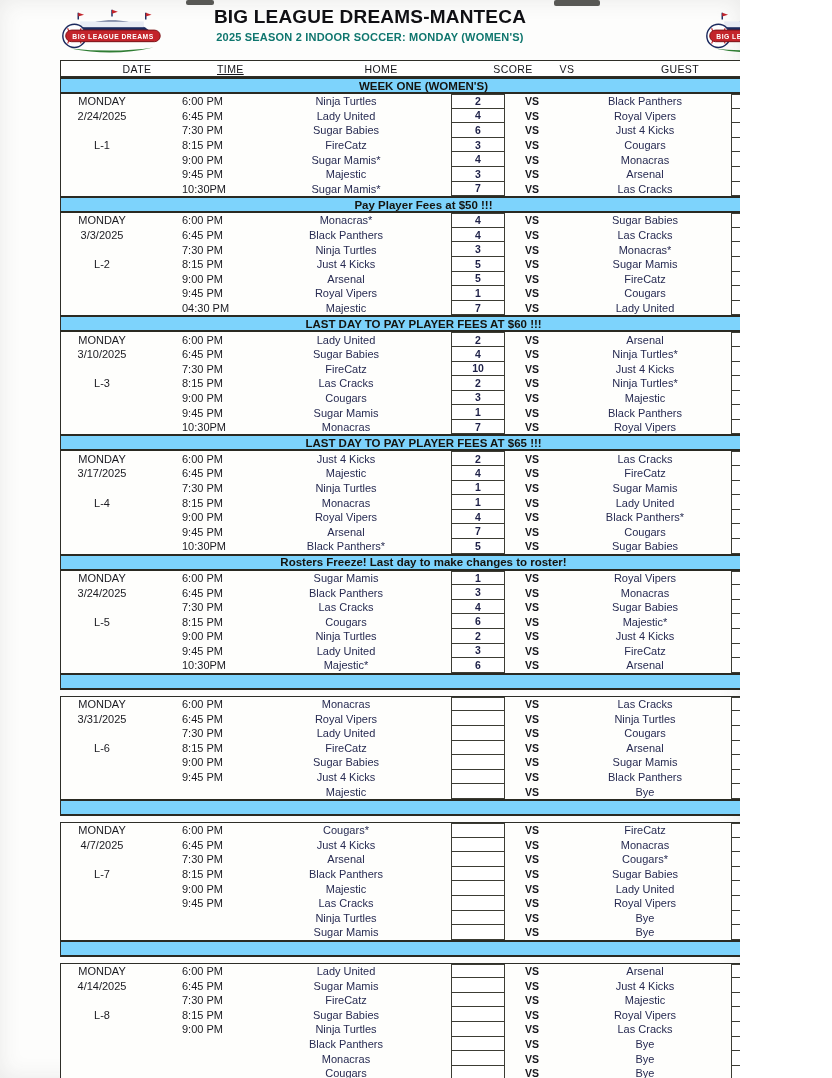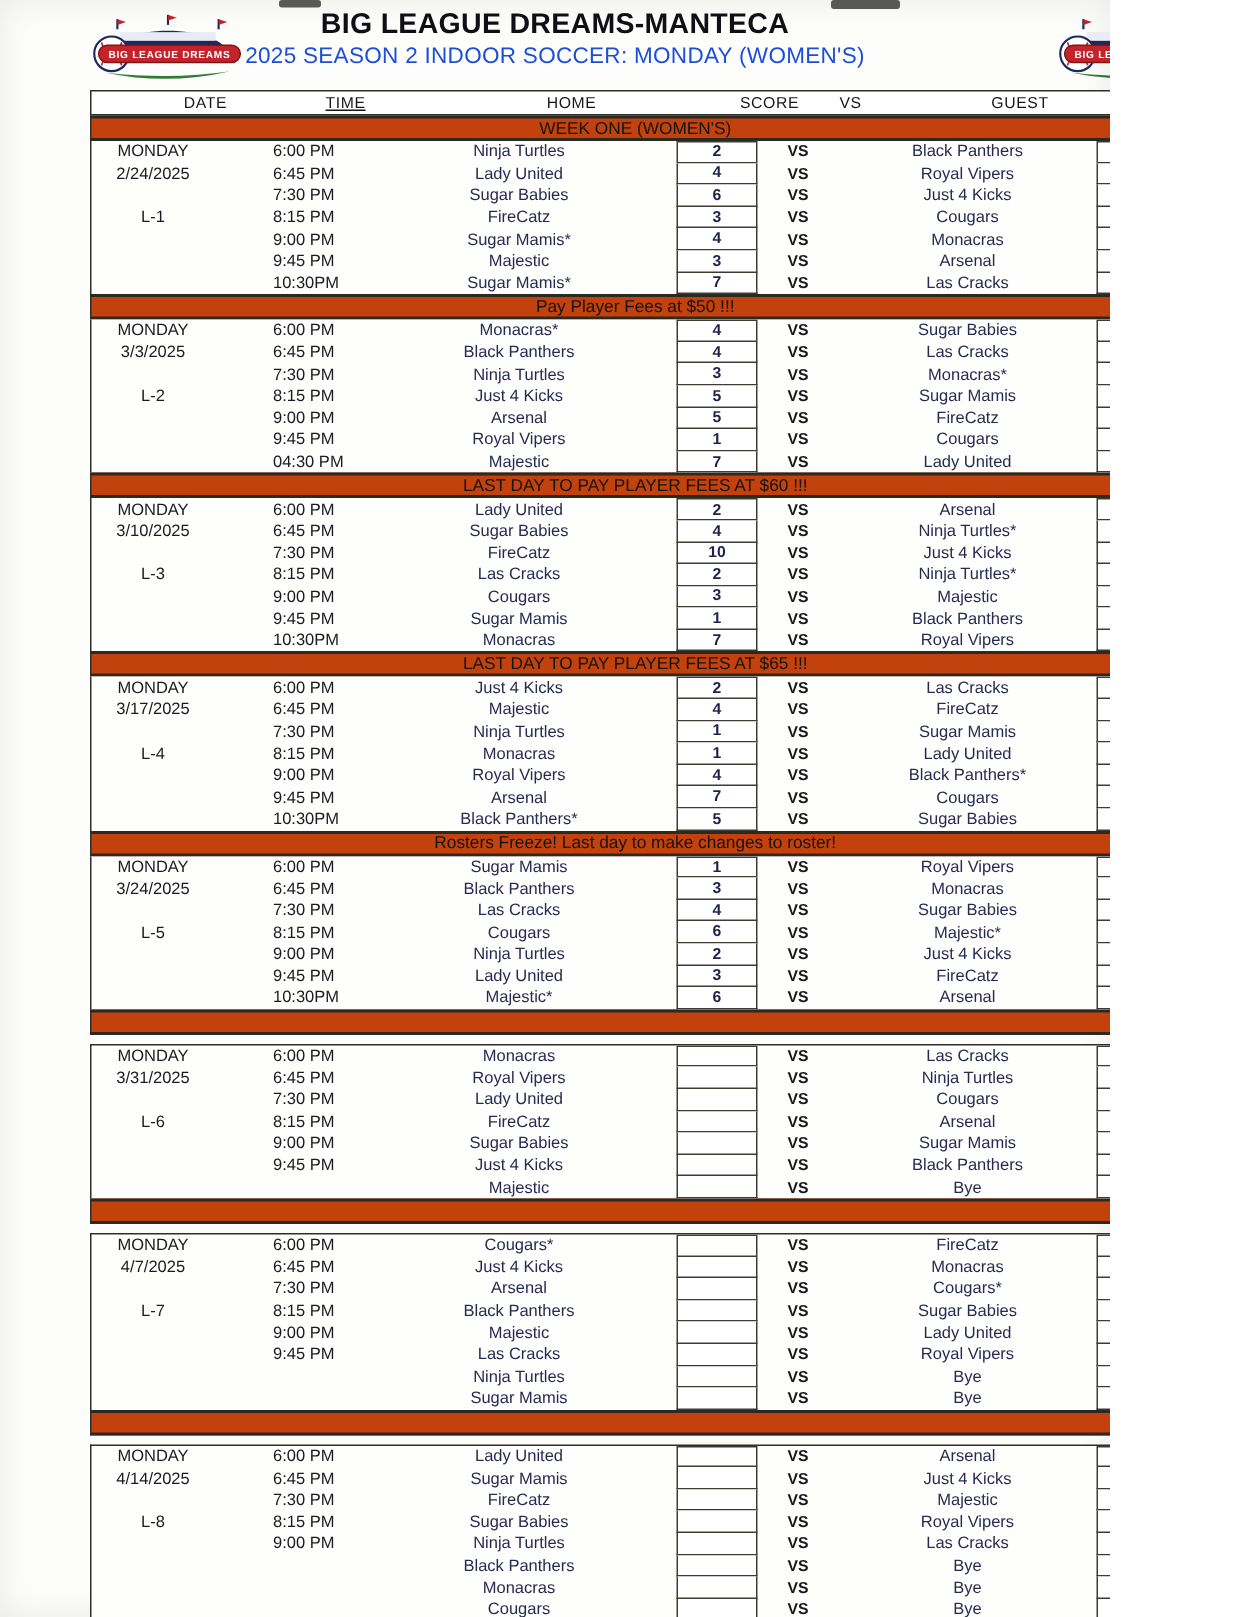--- a/index.html
+++ b/index.html
@@ -11,21 +11,21 @@
     color:#15151a;
     box-shadow:inset 0 0 22px rgba(60,60,55,.10);
     overflow:hidden;
   }
   .scan-mark{position:absolute;background:#3c3c38;border-radius:2px;opacity:.85;}
 
   
   .header{position:relative;height:60px;}
   .titles{position:absolute;left:0;right:0;top:5px;text-align:center;}
   .title1{font-size:19px;font-weight:bold;letter-spacing:.2px;line-height:23px;color:#101014;}
-  .title2{font-size:15px;font-weight:normal;letter-spacing:.2px;line-height:19px;color:#1d4ed8;}
+  .title2{font-size:11px;font-weight:bold;letter-spacing:.2px;line-height:19px;color:#0f766e;}
   .logo{position:absolute;top:6px;width:108px;height:54px;}
   .logo.left{left:58px;}
   .logo.right{left:702px;}
 
   
   .sched{position:absolute;left:60px;top:60px;width:727px;}
   .grid-row{
     display:grid;
     grid-template-columns:104px 118px 168px 54px 54px 172px 57px;
     align-items:stretch;
@@ -39,28 +39,28 @@
   }
   .thead .hcell{
     font-size:10.5px;letter-spacing:.4px;color:#15151a;
     display:flex;align-items:center;justify-content:center;
   }
   .thead .hcell.h-date{padding-right:22px;}
   .thead .hcell.h-time{justify-content:flex-start;padding-left:17px;text-decoration:underline;}
   .thead .hcell.h-home{padding-right:42px;}
 
   .banner{
-    background:#c2410c;
+    background:#7dd3fc;
     border-top:2px solid #2a2a22;
     border-bottom:2px solid #2a2a22;
     border-left:1px solid #2e2e28;
     border-right:1px solid #2e2e28;
     height:13px;
     display:flex;align-items:center;justify-content:center;
-    font-size:11.5px;font-weight:normal;color:#141410;
+    font-size:11.5px;font-weight:bold;color:#141410;
   }
   .week.gap .banner{margin-bottom:6px;}
   .week.gap .rows{border-top:1.5px solid #2e2e28;}
 
   .rows{
     border-left:1px solid #2e2e28;
     border-right:1px solid #2e2e28;
     background:#fefefc;
   }
   .row{height:14.6px;}

